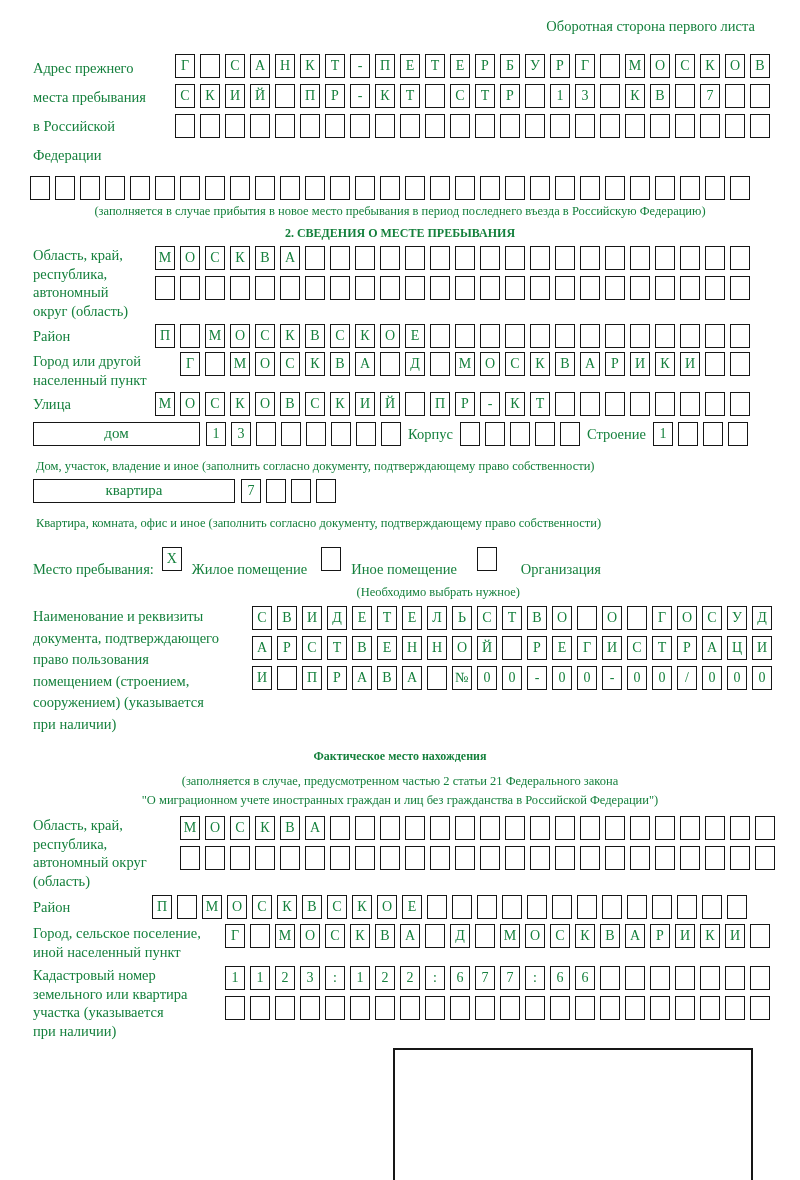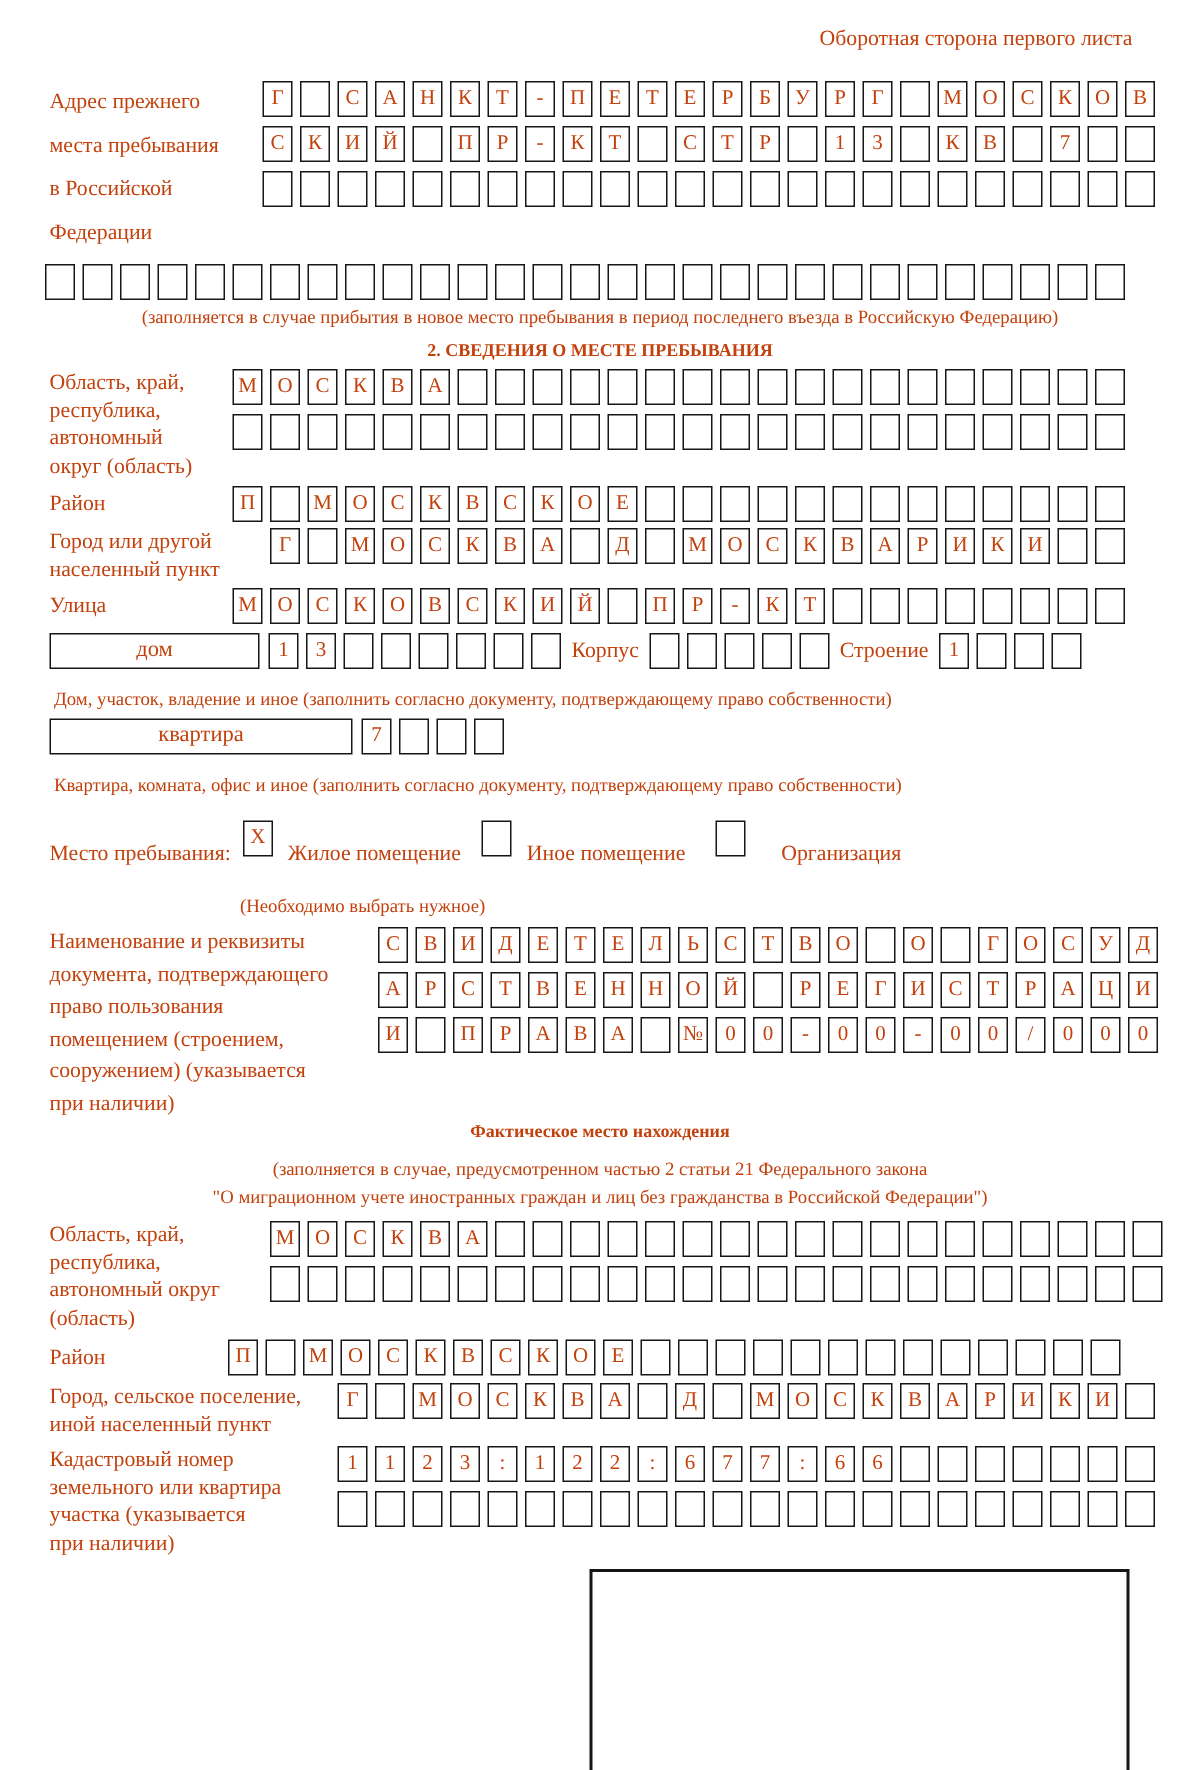--- a/index.html
+++ b/index.html
@@ -1,18 +1,18 @@
 <!DOCTYPE html>
 <html><head>
 <meta charset="utf-8">
 <style>
   * { margin:0; padding:0; box-sizing:border-box; }
   body { background:#888; }
   .page {
-    width:800px; height:1180px; background:#ffffff; color:#c2410c;
+    width:800px; height:1180px; background:#ffffff; color:#15803d;
     font-family:"Liberation Serif", "DejaVu Serif", serif;
     position:relative; overflow:hidden; margin:0 auto;
   }
   .corner { text-align:right; padding:18px 45px 0 0; font-size:14.5px; }
 
   .frow { display:flex; align-items:flex-start; margin-left:33px; }
   .fl { font-size:14.5px; line-height:18.5px; white-space:pre-line; flex:none; }
   .lbl-addr { width:142px; line-height:29px; }
   .lbl-125 { width:122px; }
   .lbl-147 { width:147px; }
@@ -25,21 +25,21 @@
   .cell {
     width:20px; height:24px; flex:none;
     border:1.5px solid #161616;
     font-size:14px; line-height:21px; text-align:center;
     font-family:"Liberation Serif", serif;
   }
   .widebox {
     height:24px; border:1.5px solid #161616; flex:none;
     font-size:15px; text-align:center; line-height:21px;
   }
-  .wb-dom { width:140px; }
+  .wb-dom { width:167px; }
   .wb-kv { width:202px; }
 
   .note { font-size:12.5px; }
   .note-center { text-align:center; }
   .note-left { margin-left:36px; margin-top:13px; }
   .sect-title { text-align:center; font-weight:bold; font-size:12px; }
   .inline-lbl { font-size:14.5px; line-height:24px; flex:none;margin-top:20px; }
   .chk {
     width:20px; height:24px; border:1.5px solid #161616; flex:none;
     text-align:center; font-size:14px; line-height:21px;
@@ -369,21 +369,21 @@
 
   <div class="frow" style="margin-top:6px; align-items:center;">
     <div class="inline-lbl">Место пребывания:</div>
     <div class="chk" style="margin-left:8px;">X</div>
     <div class="inline-lbl" style="margin-left:10px;">Жилое помещение</div>
     <div class="chk" style="margin-left:14px;"></div>
     <div class="inline-lbl" style="margin-left:10px;">Иное помещение</div>
     <div class="chk" style="margin-left:20px;"></div>
     <div class="inline-lbl" style="margin-left:24px;">Организация</div>
   </div>
-  <div class="note" style="margin-left:160px; width:360px; text-align:left; margin-top:16px;">(Необходимо выбрать нужное)</div>
+  <div class="note" style="margin-left:160px; width:360px; text-align:right; margin-top:4px;">(Необходимо выбрать нужное)</div>
 
   <div class="frow" style="margin-top:6px;">
     <div class="fl lbl-219">Наименование и реквизиты
 документа, подтверждающего
 право пользования
 помещением (строением,
 сооружением) (указывается
 при наличии)</div>
     <div class="rows">
       <div class="boxes">
@@ -451,21 +451,21 @@
           <span class="cell">0</span>
           <span class="cell">0</span>
           <span class="cell">/</span>
           <span class="cell">0</span>
           <span class="cell">0</span>
           <span class="cell">0</span>
         </div>
     </div>
   </div>
 
-  <div class="sect-title" style="">Фактическое место нахождения</div>
+  <div class="sect-title" style="margin-top:14px;">Фактическое место нахождения</div>
   <div class="note note-center" style="margin-top:8px; line-height:19px; white-space:pre-line;">(заполняется в случае, предусмотренном частью 2 статьи 21 Федерального закона
 "О миграционном учете иностранных граждан и лиц без гражданства в Российской Федерации")</div>
 
   <div class="frow" style="margin-top:6px;">
     <div class="fl lbl-147">Область, край,
 республика,
 автономный округ
 (область)</div>
     <div class="rows">
       <div class="boxes">

